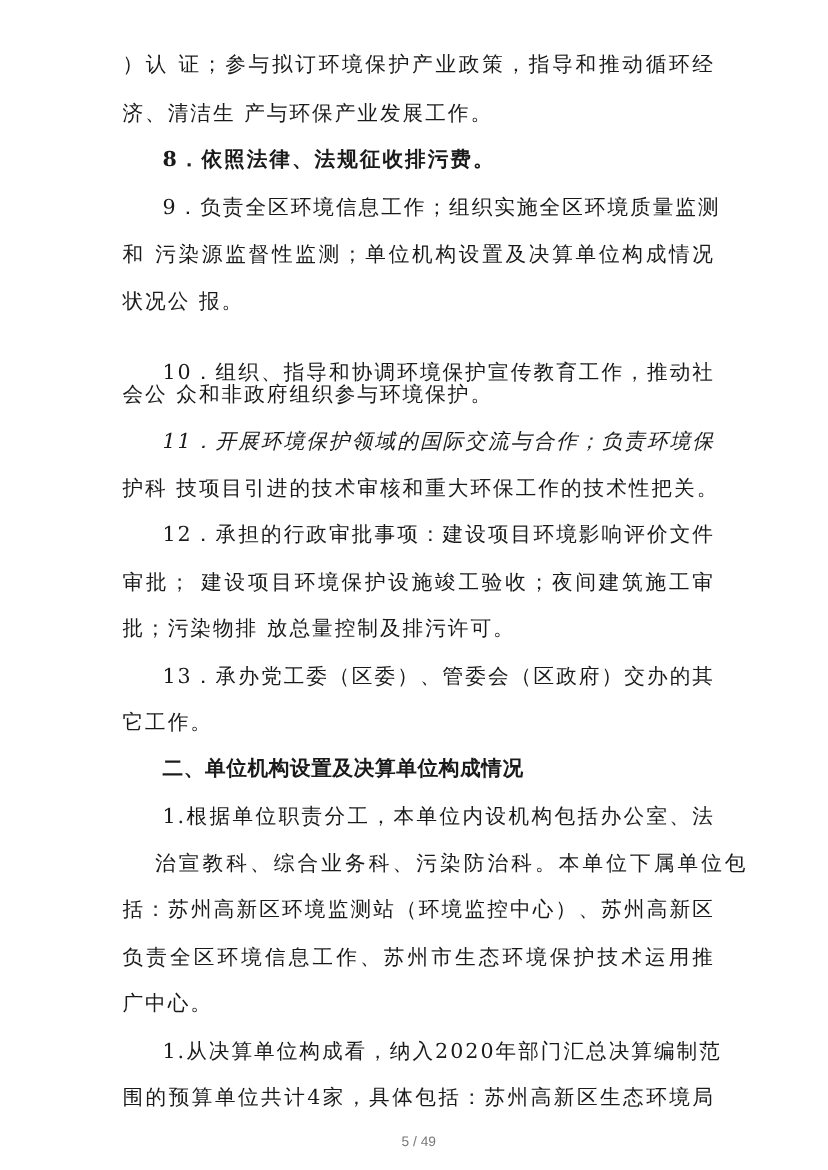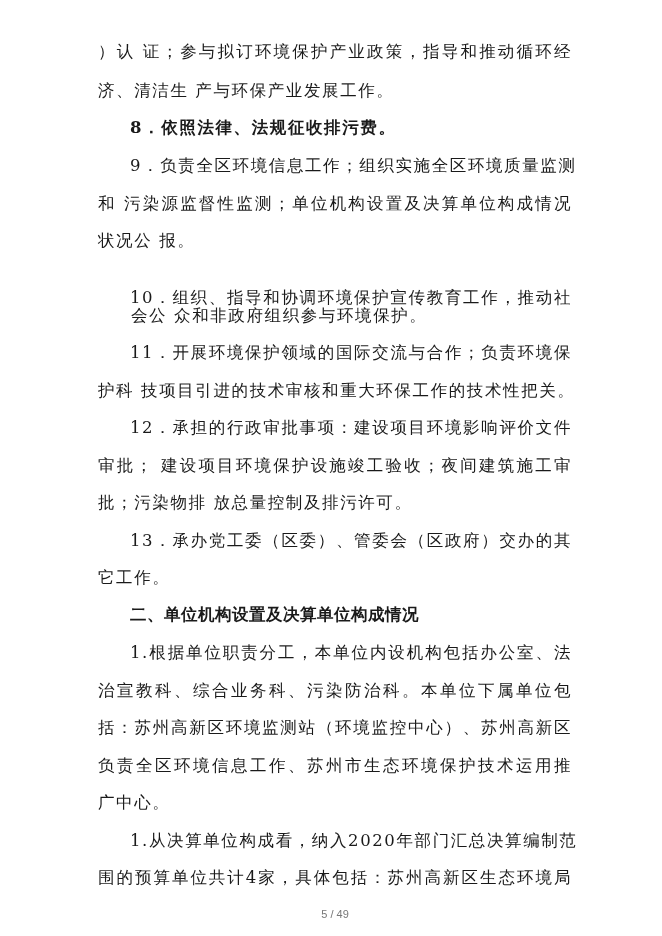--- a/index.html
+++ b/index.html
@@ -20,31 +20,31 @@
 
 <div class="page">
   <div id="lines">
       <div class="line" style="top: 42px;">）认 证；参与拟订环境保护产业政策，指导和推动循环经</div>
       <div class="line short" style="top: 81px;">济、清洁生 产与环保产业发展工作。</div>
       <div class="line indent short" style="top: 118px; font-weight: bold;">8．依照法律、法规征收排污费。</div>
       <div class="line indent" style="top: 156px;">9．负责全区环境信息工作；组织实施全区环境质量监测</div>
       <div class="line" style="top: 194px;">和 污染源监督性监测；单位机构设置及决算单位构成情况</div>
       <div class="line short" style="top: 231px;">状况公 报。</div>
       <div class="line indent" style="top: 268px; margin-top: 20px;">10．组织、指导和协调环境保护宣传教育工作，推动社</div>
-      <div class="line short" style="top: 306px; margin-left: 33px;">会公 众和非政府组织参与环境保护。</div>
-      <div class="line indent" style="top: 343px;">11．开展环境保护领域的国际交流与合作；负责环境保</div>
+      <div class="line short" style="top: 306px;">会公 众和非政府组织参与环境保护。</div>
+      <div class="line indent" style="top: 343px; font-style: italic;">11．开展环境保护领域的国际交流与合作；负责环境保</div>
       <div class="line" style="top: 381px;">护科 技项目引进的技术审核和重大环保工作的技术性把关。</div>
       <div class="line indent" style="top: 418px;">12．承担的行政审批事项：建设项目环境影响评价文件</div>
       <div class="line" style="top: 456px;">审批； 建设项目环境保护设施竣工验收；夜间建筑施工审</div>
       <div class="line short" style="top: 493px;">批；污染物排 放总量控制及排污许可。</div>
       <div class="line indent" style="top: 531px;">13．承办党工委（区委）、管委会（区政府）交办的其</div>
       <div class="line short" style="top: 568px;">它工作。</div>
       <div class="line indent short heading" style="top: 606px;">二、单位机构设置及决算单位构成情况</div>
       <div class="line indent" style="top: 643px;">1.根据单位职责分工，本单位内设机构包括办公室、法</div>
-      <div class="line" style="top: 681px;">治宣教科、综合业务科、污染防治科。本单位下属单位包</div>
+      <div class="line" style="top: 681px; margin-left: 26px;">治宣教科、综合业务科、污染防治科。本单位下属单位包</div>
       <div class="line" style="top: 718px;">括：苏州高新区环境监测站（环境监控中心）、苏州高新区</div>
       <div class="line" style="top: 756px;">负责全区环境信息工作、苏州市生态环境保护技术运用推</div>
       <div class="line short" style="top: 793px;">广中心。</div>
       <div class="line indent" style="top: 831px;">1.从决算单位构成看，纳入2020年部门汇总决算编制范</div>
       <div class="line" style="top: 868px;">围的预算单位共计4家，具体包括：苏州高新区生态环境局</div>
     </div>
   <div class="page-number">5 / 49</div>
 </div>
 
 </body></html>

